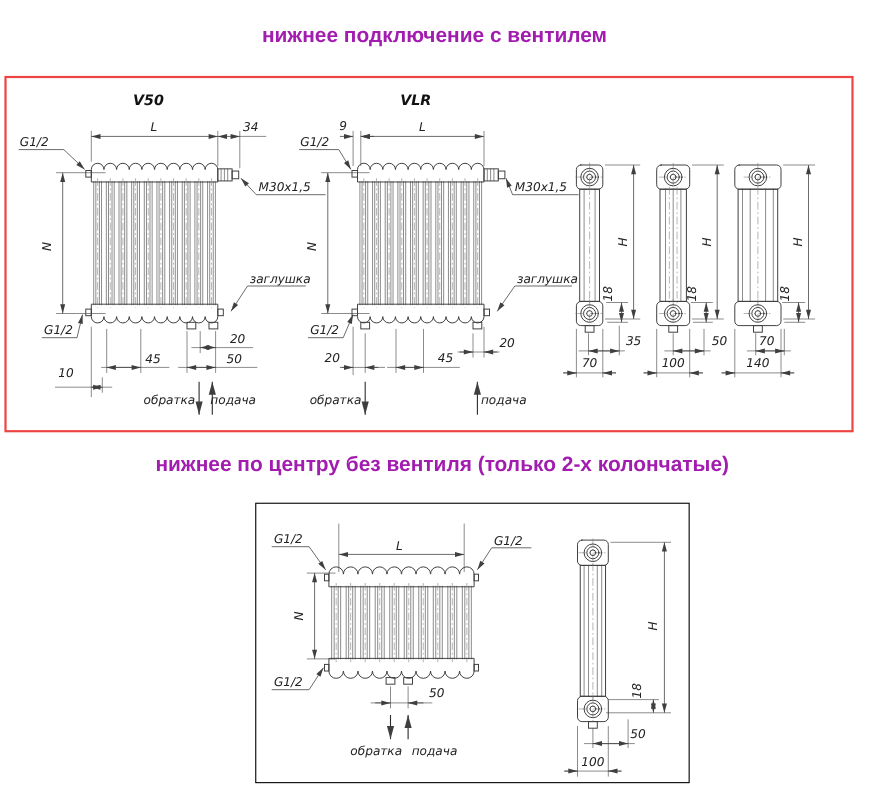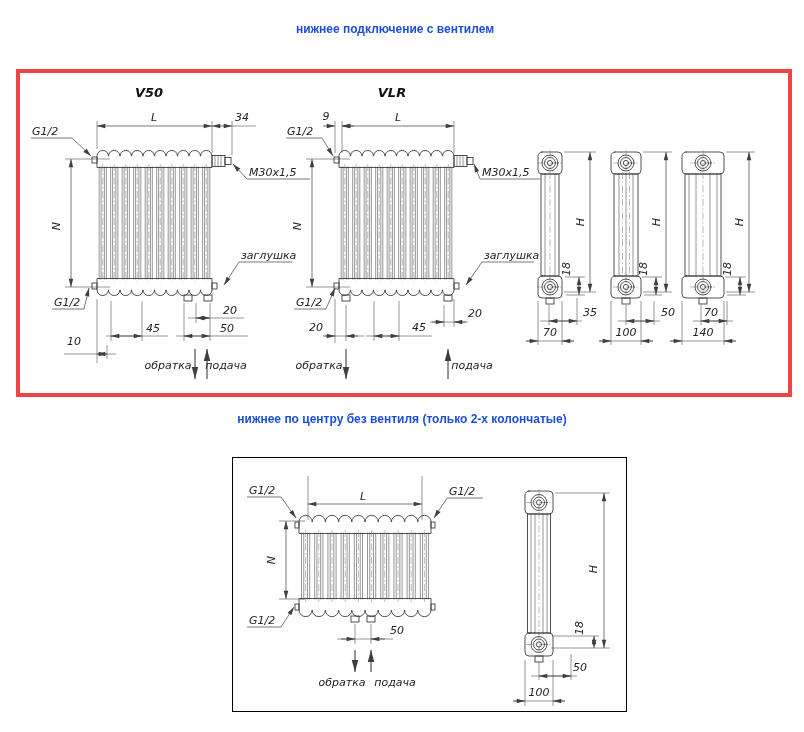--- a/index.html
+++ b/index.html
@@ -1,23 +1,23 @@
 <!DOCTYPE html>
 <html><head>
 <meta charset="utf-8">
 <style>
   html,body{margin:0;padding:0;background:#fff;}
   .stage{position:relative;width:804px;height:732px;background:#fff;overflow:hidden;
          font-family:"Liberation Sans",sans-serif;}
   .sec-title{position:absolute;left:0;width:790px;text-align:center;
-             font-weight:bold;font-size:12px;color:#1d4ed8;}
+             font-weight:bold;font-size:19px;color:#a21caf;}
   #title1{top:22px;}
   #title2{top:412px;width:804px;}
   .panel{position:absolute;background:#fff;}
-  #panelTop{left:16px;top:69px;width:768px;height:320px;border:4px solid #ef4444;}
+  #panelTop{left:4px;top:69px;width:768px;height:320px;border:2px solid #ef4444;}
   #panelBottom{left:232px;top:457px;width:393px;height:253px;border:1.6px solid #000;}
   svg{display:block;}
   .ln{stroke:#3f3f3f;stroke-width:0.9;fill:none;stroke-linecap:square;}
   .t{stroke-width:0.55;}
   .cl{stroke:#777;stroke-width:0.5;fill:none;stroke-dasharray:7 2.5 1.5 2.5;}
   .dim{stroke:#3f3f3f;stroke-width:0.7;fill:none;}
   .ext{stroke:#3f3f3f;stroke-width:0.55;fill:none;}
   .flow{stroke:#2c2c2c;stroke-width:1;fill:none;}
   .lbl{font:italic 11px "DejaVu Sans",sans-serif;fill:#222;}
   .lbl2{font:italic bold 13px "DejaVu Sans",sans-serif;fill:#111;}

